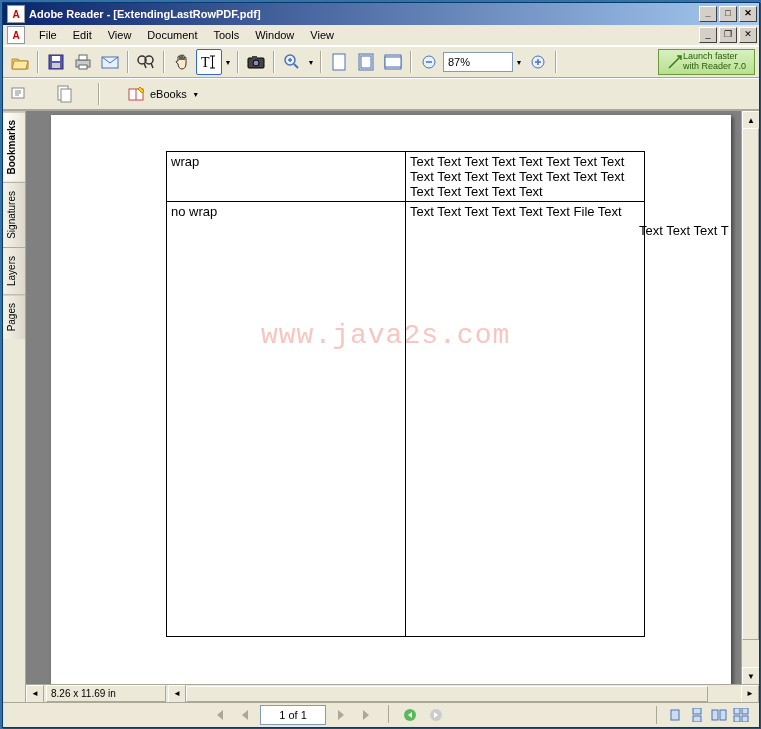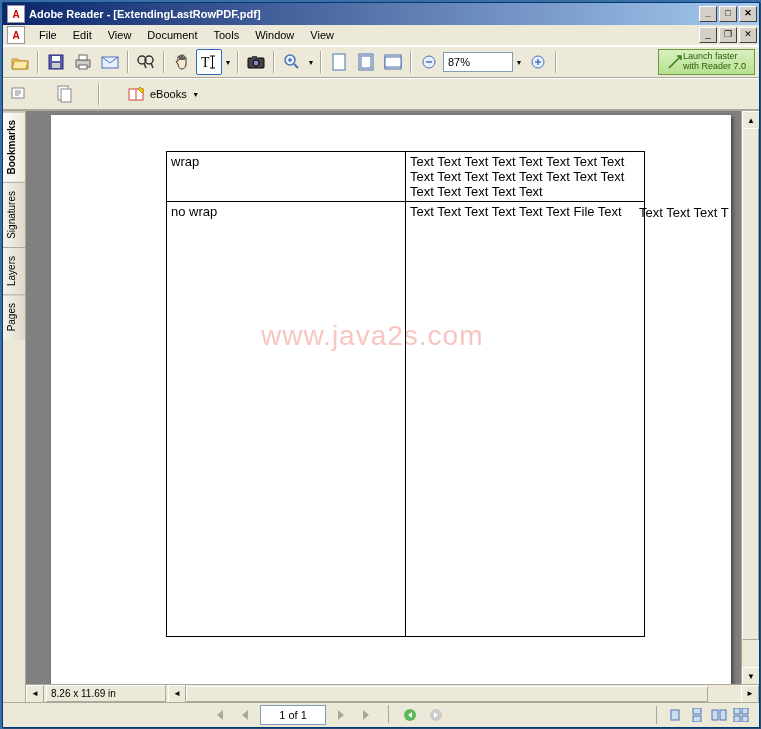--- a/index.html
+++ b/index.html
@@ -36,22 +36,22 @@
 .hscroll{position:absolute;left:0;right:0;bottom:0;height:17px;background:#ece9d8;border-top:1px solid #aca899;display:flex;align-items:center}
 .hscroll-track{flex:1;height:16px;background:#ece9d8;position:relative}
 .hscroll-thumb{position:absolute;left:0;top:0;height:14px;width:520px;background:#ece9d8;border:1px solid #fff;border-right-color:#aca899;border-bottom-color:#aca899;cursor:pointer}
 .page-size-box{width:110px;height:15px;background:#ece9d8;border:1px solid #aca899;border-top-color:#fff;border-left-color:#fff;font-size:10px;padding:0 4px;display:flex;align-items:center;margin:8px 2px}
 .page{position:absolute;left:25px;top:4px;width:680px;height:575px;background:#fff;box-shadow:2px 2px 4px rgba(0,0,0,.5)}
 .pdf-table{position:absolute;left:115px;top:36px;border-collapse:collapse;font-family:Arial,sans-serif;font-size:13px}
 .pdf-table td{border:1px solid #000;padding:2px 4px;vertical-align:top}
 .pdf-table .c1{width:230px}
 .pdf-table .c2{width:230px}
 .pdf-table tr.tall td{height:430px}
-.overflow-text{position:absolute;left:588px;top:90px;font-family:Arial,sans-serif;font-size:13px;white-space:nowrap}
-.watermark{position:absolute;left:210px;top:205px;font-size:28px;color:#f7c6c0;font-family:Liberation Sans, sans-serif;letter-spacing:1px}
+.overflow-text{position:absolute;left:588px;top:108px;font-family:Arial,sans-serif;font-size:13px;white-space:nowrap}
+.watermark{position:absolute;left:210px;top:205px;font-size:28px;color:#f7c6c0;font-family:Liberation Mono, monospace;letter-spacing:1px}
 .statusbar{height:24px;background:#ece9d8;border-top:1px solid #aca899;display:flex;align-items:center;padding:0 4px;gap:2px}
 .status-center{flex:1;display:flex;align-items:flex-start;justify-content:center;gap:4px}
 .nav-btn{width:20px;height:18px;display:flex;align-items:center;justify-content:center;cursor:pointer;border:1px solid transparent;color:#4a72b8}
 .nav-btn.disabled{color:#aca899;cursor:default}
 .nav-btn.green{color:#3a9a3a}
 .page-field{width:60px;height:16px;border:1px solid #7f9db9;background:#fff;text-align:center;font-size:11px}
 .status-sep{width:1px;height:18px;background:#aca899;margin:0 6px}
 .view-btns{display:flex;gap:2px;margin-right:4px}
 .view-btn{width:18px;height:16px;border:1px solid transparent;cursor:pointer;display:flex;align-items:center;justify-content:center}
 </style>

